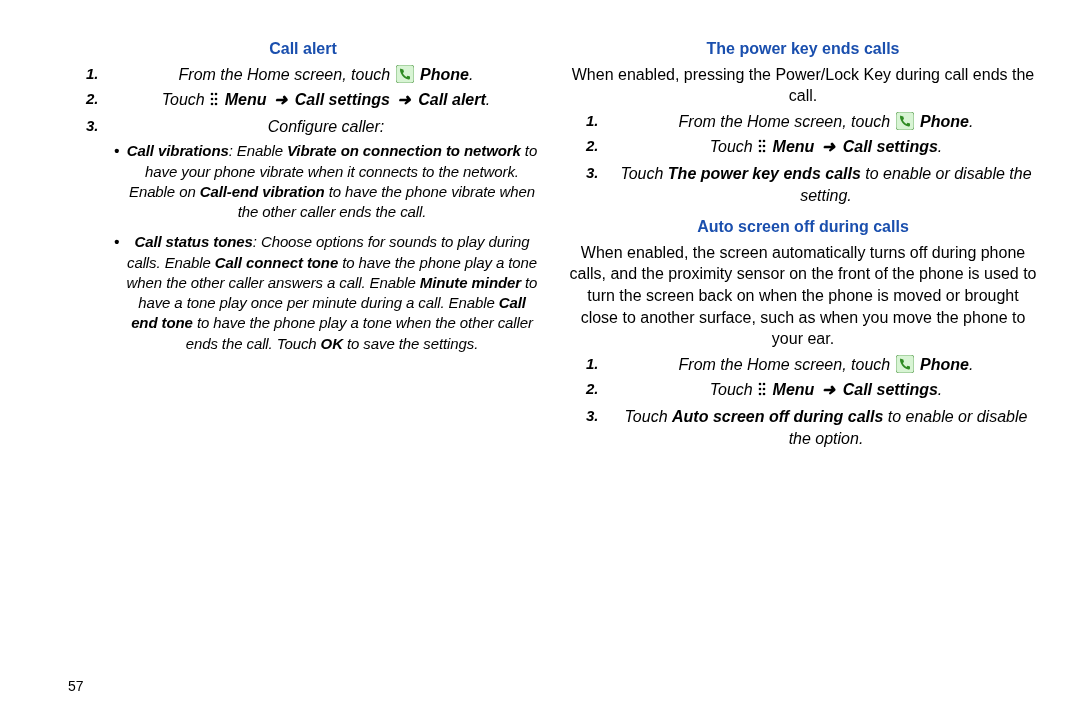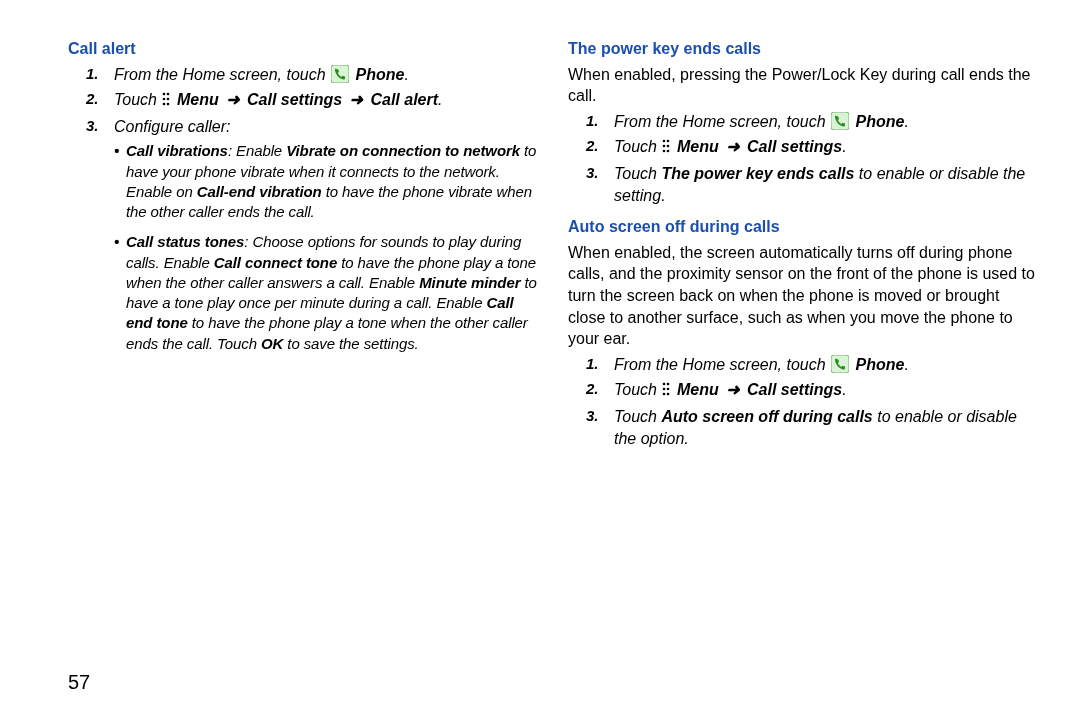--- a/index.html
+++ b/index.html
@@ -10,20 +10,21 @@
     background: #fff;
     font-family: Arial, Helvetica, sans-serif;
     color: #000;
   }
   .page {
     display: flex;
     padding: 38px 40px 24px 68px;
     box-sizing: border-box;
     height: 100%;
     position: relative;
+    text-align: center;
   }
   .col {
     width: 470px;
     line-height: 1.35;
     font-size: 16px;
   }
   .col + .col {
     margin-left: 30px;
   }
   h3.blue {
@@ -89,21 +90,21 @@
   }
   .menu-icon {
     display: inline-block;
     vertical-align: -1px;
     margin: 0 2px 0 1px;
   }
   .pagenum {
     position: absolute;
     left: 68px;
     bottom: 26px;
-    font-size: 20px;
+    font-size: 14px;
   }
 </style>
 </head>
 <body>
 
 <div class="page">
 
   <div class="col">
     <h3 class="blue">Call alert</h3>
     <ol class="steps">

